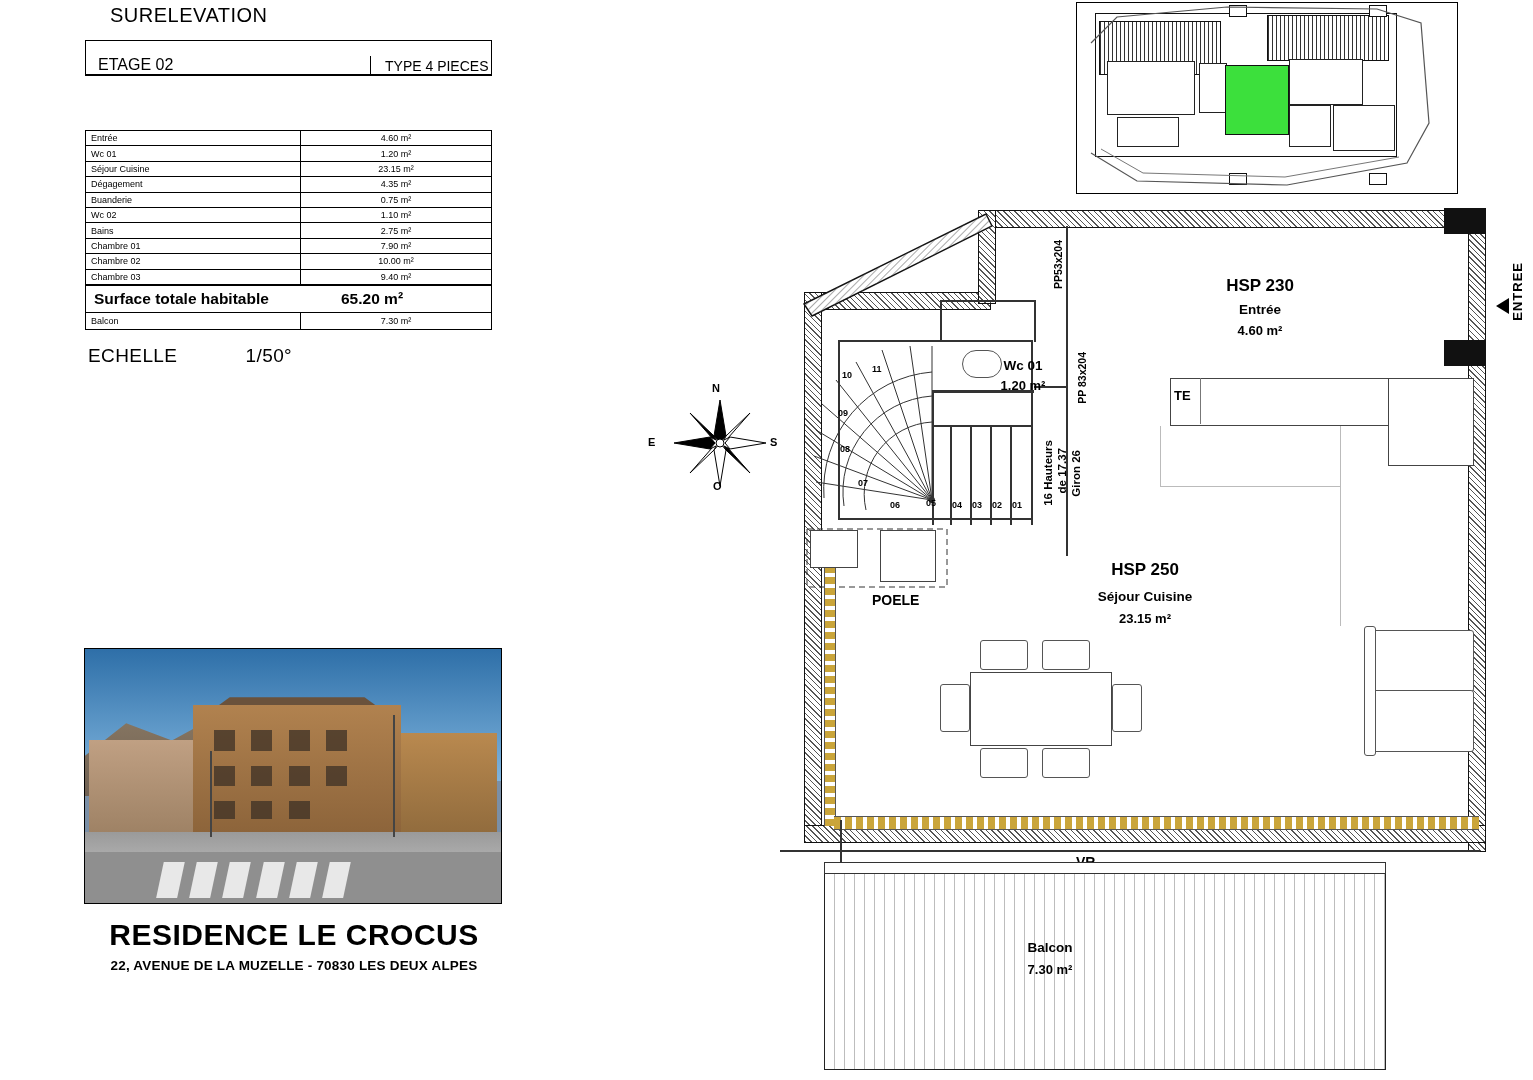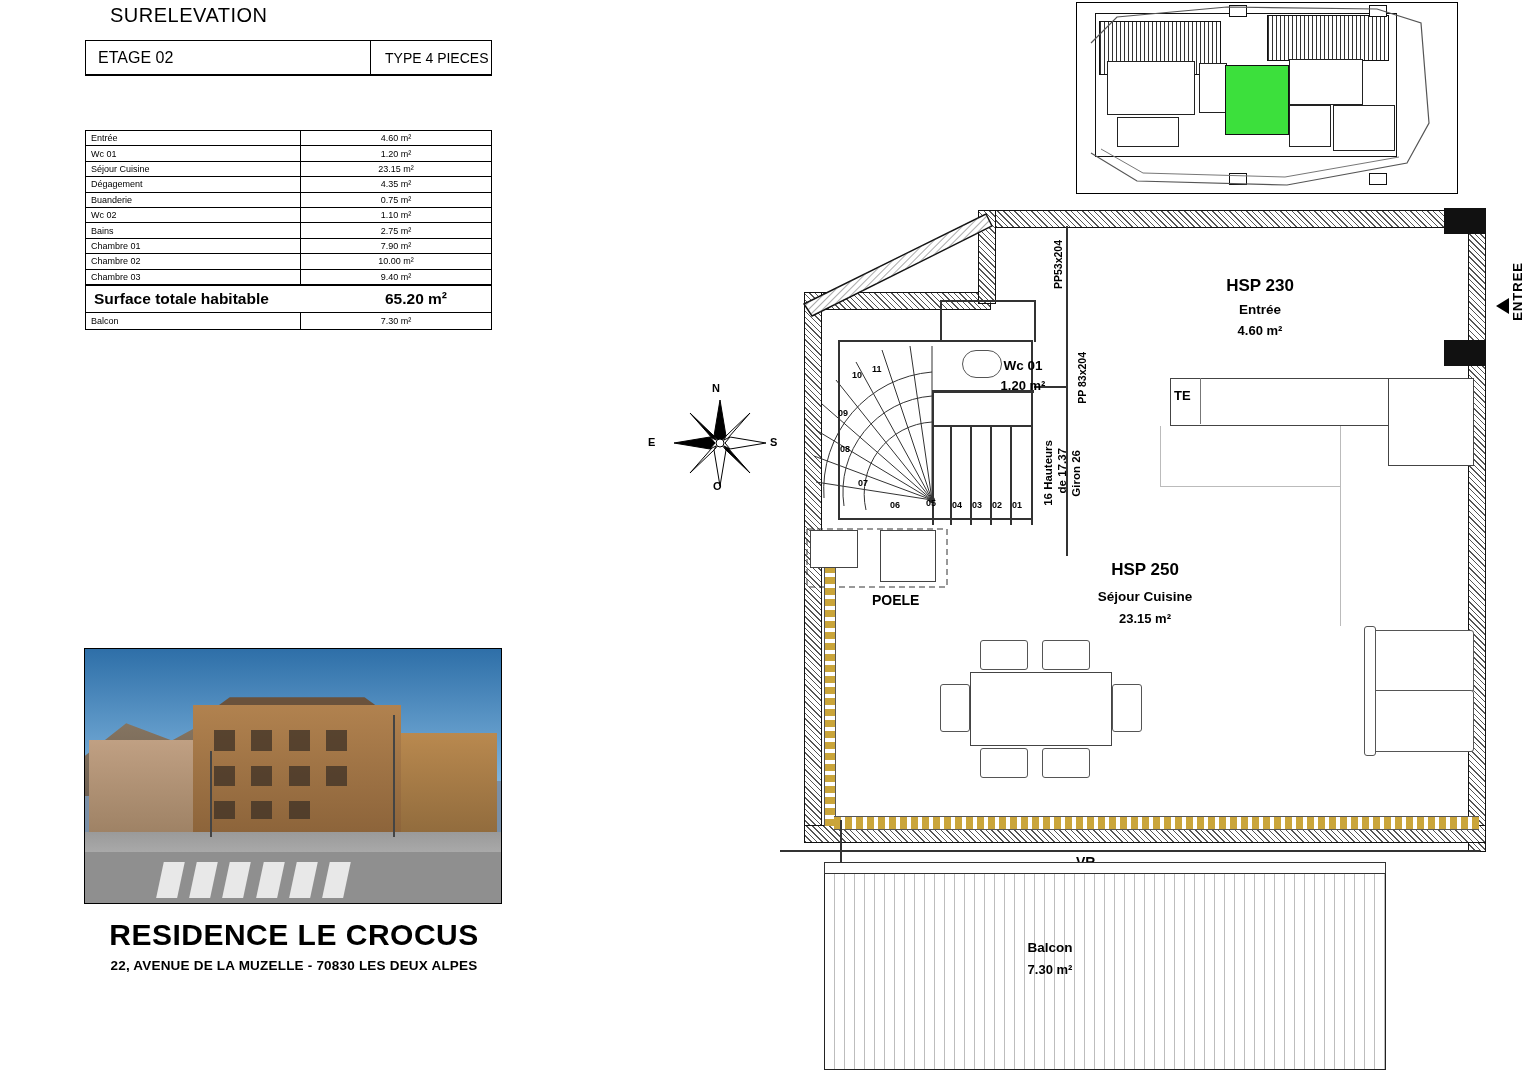--- a/index.html
+++ b/index.html
@@ -5,33 +5,33 @@
   html,body{margin:0;padding:0;background:#ffffff;}
   body{width:1533px;height:1080px;position:relative;font-family:"Liberation Sans",sans-serif;color:#000;overflow:hidden;}
   .abs{position:absolute;}
   #legal-wrap{position:absolute;left:30px;top:0px;width:40px;height:1060px;}
 
   
   #title-surelevation{left:90px;top:4px;font-size:20px;letter-spacing:0.5px;margin-left:20px;}
 
   
   #hdr{left:85px;top:40px;width:405px;border:1.6px solid #000;}
-  #hdr .row1{display:flex;height:33px;border-bottom:1.6px solid #000;}
+  #hdr .row1{display:flex;height:33px;border-bottom:1.6px solid #000;align-items:flex-end;}
   #hdr .c1{flex:0 0 272px;border-right:1.6px solid #000;display:flex;align-items:center;padding-left:12px;font-size:16px;}
   #hdr .c2{flex:1;display:flex;align-items:center;padding-left:14px;font-size:14px;}
   #hdr .row2{height:37px;display:flex;align-items:center;padding-left:10px;font-size:15px;}
 
   
   #surf{left:85px;top:130px;width:405px;border:1px solid #000;border-bottom:none;}
   #surf .r{display:flex;height:14.4px;border-bottom:1px solid #000;font-size:9px;}
   #surf .r .n{flex:1;padding-left:5px;display:flex;align-items:center;border-right:1px solid #000;}
   #surf .r .v{flex:0 0 190px;display:flex;align-items:center;justify-content:center;}
   #surf .tot{display:flex;height:26px;border-bottom:1.6px solid #000;border-top:1.6px solid #000;align-items:center;font-weight:bold;font-size:15.5px;}
   #surf .tot .n{padding-left:8px;flex:1;}
-  #surf .tot .v{flex:0 0 150px;text-align:center;}
+  #surf .tot .v{flex:0 0 150px;}
   #surf .bal{display:flex;height:16px;border-bottom:1px solid #000;font-size:9px;}
   #surf .bal .n{flex:1;padding-left:5px;display:flex;align-items:center;border-right:1px solid #000;}
   #surf .bal .v{flex:0 0 190px;display:flex;align-items:center;justify-content:center;}
 
   
   #doclines{left:88px;top:343px;font-size:19px;line-height:26px;letter-spacing:0.4px;}
   #doclines .l{white-space:pre;}
 
   
   #photo{left:84px;top:648px;width:416px;height:254px;border:1.5px solid #000;overflow:hidden;background:#7a8fa6;}
@@ -145,20 +145,21 @@
     <div class="n">Surface totale habitable</div>
     <div class="v">65.20 m²</div>
   </div>
   <div class="bal">
     <div class="n">Balcon</div>
     <div class="v">7.30 m²</div>
   </div>
 </div>
 
 <div class="abs" id="doclines">
+  <div class="l">ECHELLE            1/50°</div>
 </div>
 
 <div class="abs" id="photo">
   <div class="sky"></div>
   <div class="mount"></div>
   <div class="bldg-left"></div>
   <div class="bldg-right"></div>
   <div class="bldg-roof"></div>
   <div class="bldg-main"></div>
   <div class="win" style="left:31%;top:32%;width:5%;height:8%"></div>
@@ -290,21 +291,21 @@
 
   <div class="num" style="left:232px;top:300px;">01</div>
   <div class="num" style="left:212px;top:300px;">02</div>
   <div class="num" style="left:192px;top:300px;">03</div>
   <div class="num" style="left:172px;top:300px;">04</div>
   <div class="num" style="left:146px;top:298px;">05</div>
   <div class="num" style="left:110px;top:300px;">06</div>
   <div class="num" style="left:78px;top:278px;">07</div>
   <div class="num" style="left:60px;top:244px;">08</div>
   <div class="num" style="left:58px;top:208px;">09</div>
-  <div class="num" style="left:72px;top:170px;">10</div>
+  <div class="num" style="left:62px;top:170px;">10</div>
   <div class="num" style="left:92px;top:164px;">11</div>
 
   <div class="vtext" style="left:262px;top:240px;">16 Hauteurs</div>
   <div class="vtext" style="left:276px;top:248px;">de 17.37</div>
   <div class="vtext" style="left:290px;top:250px;">Giron 26</div>
 
   <div class="vtext" style="left:272px;top:40px;font-size:10.5px;">PP53x204</div>
   <div class="vtext" style="left:296px;top:152px;font-size:10.5px;">PP 83x204</div>
 
   <div class="room-txt rm" style="left:188px;top:158px;width:110px;">Wc 01</div>

